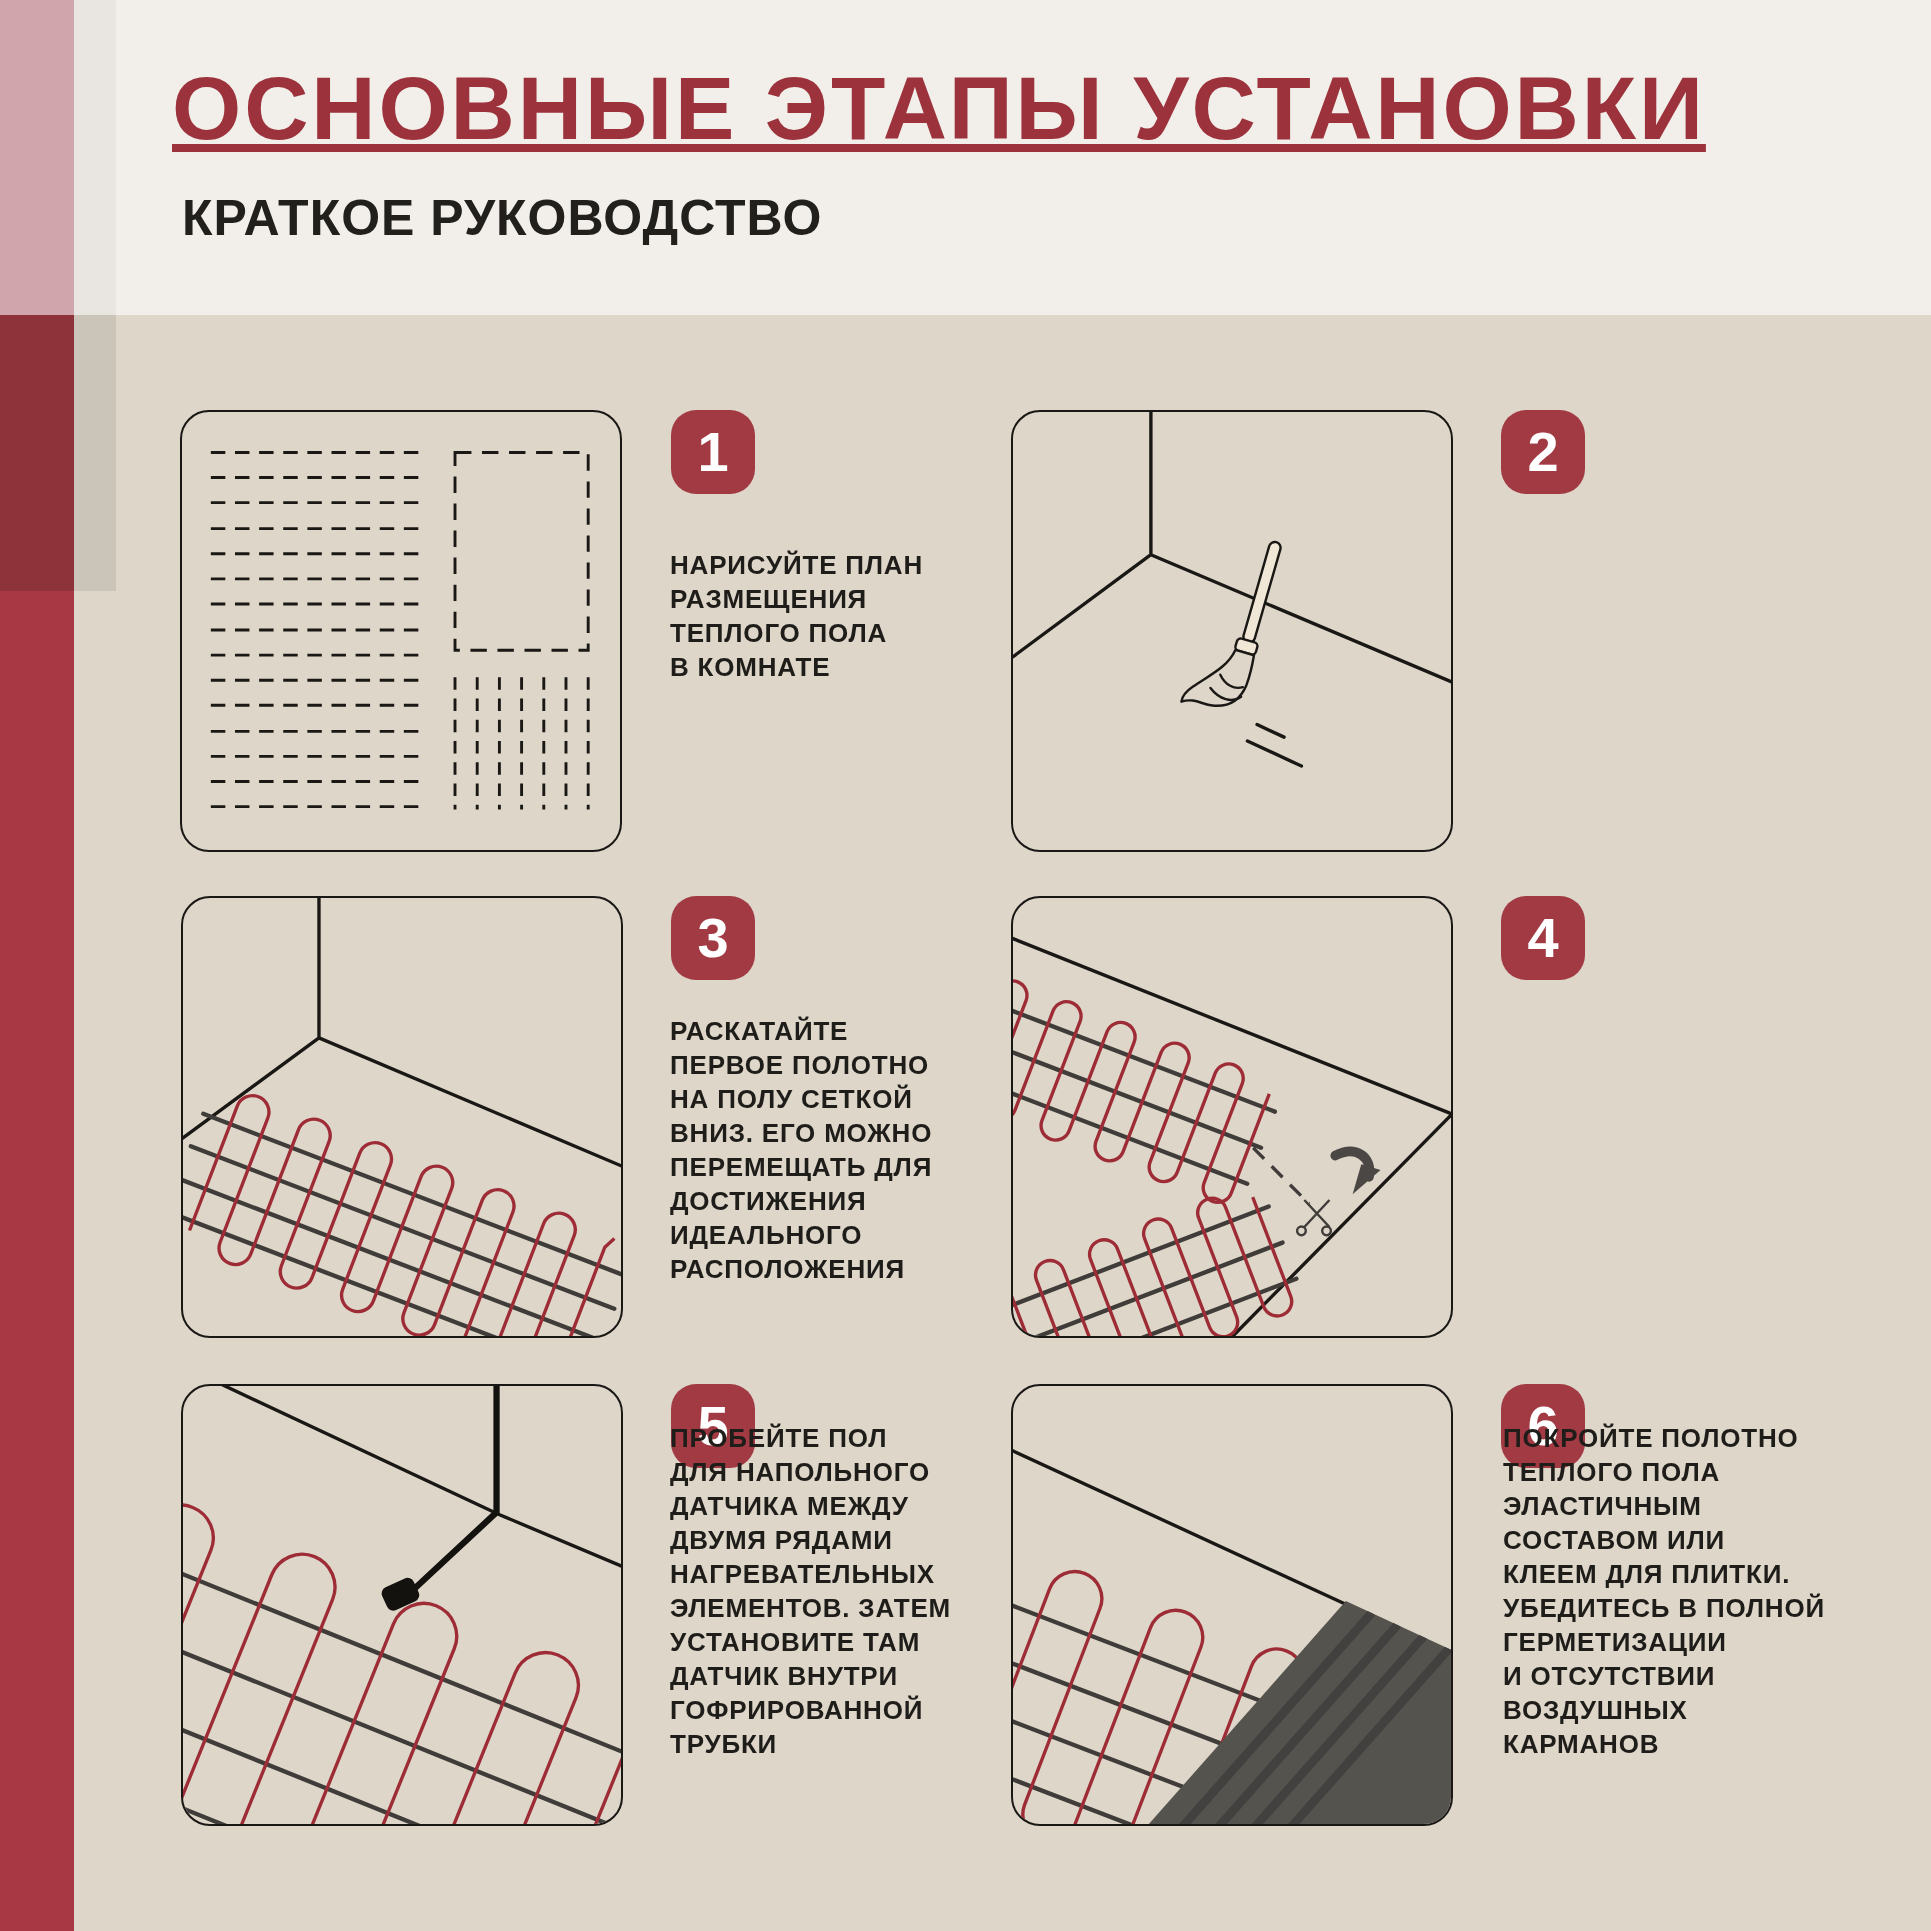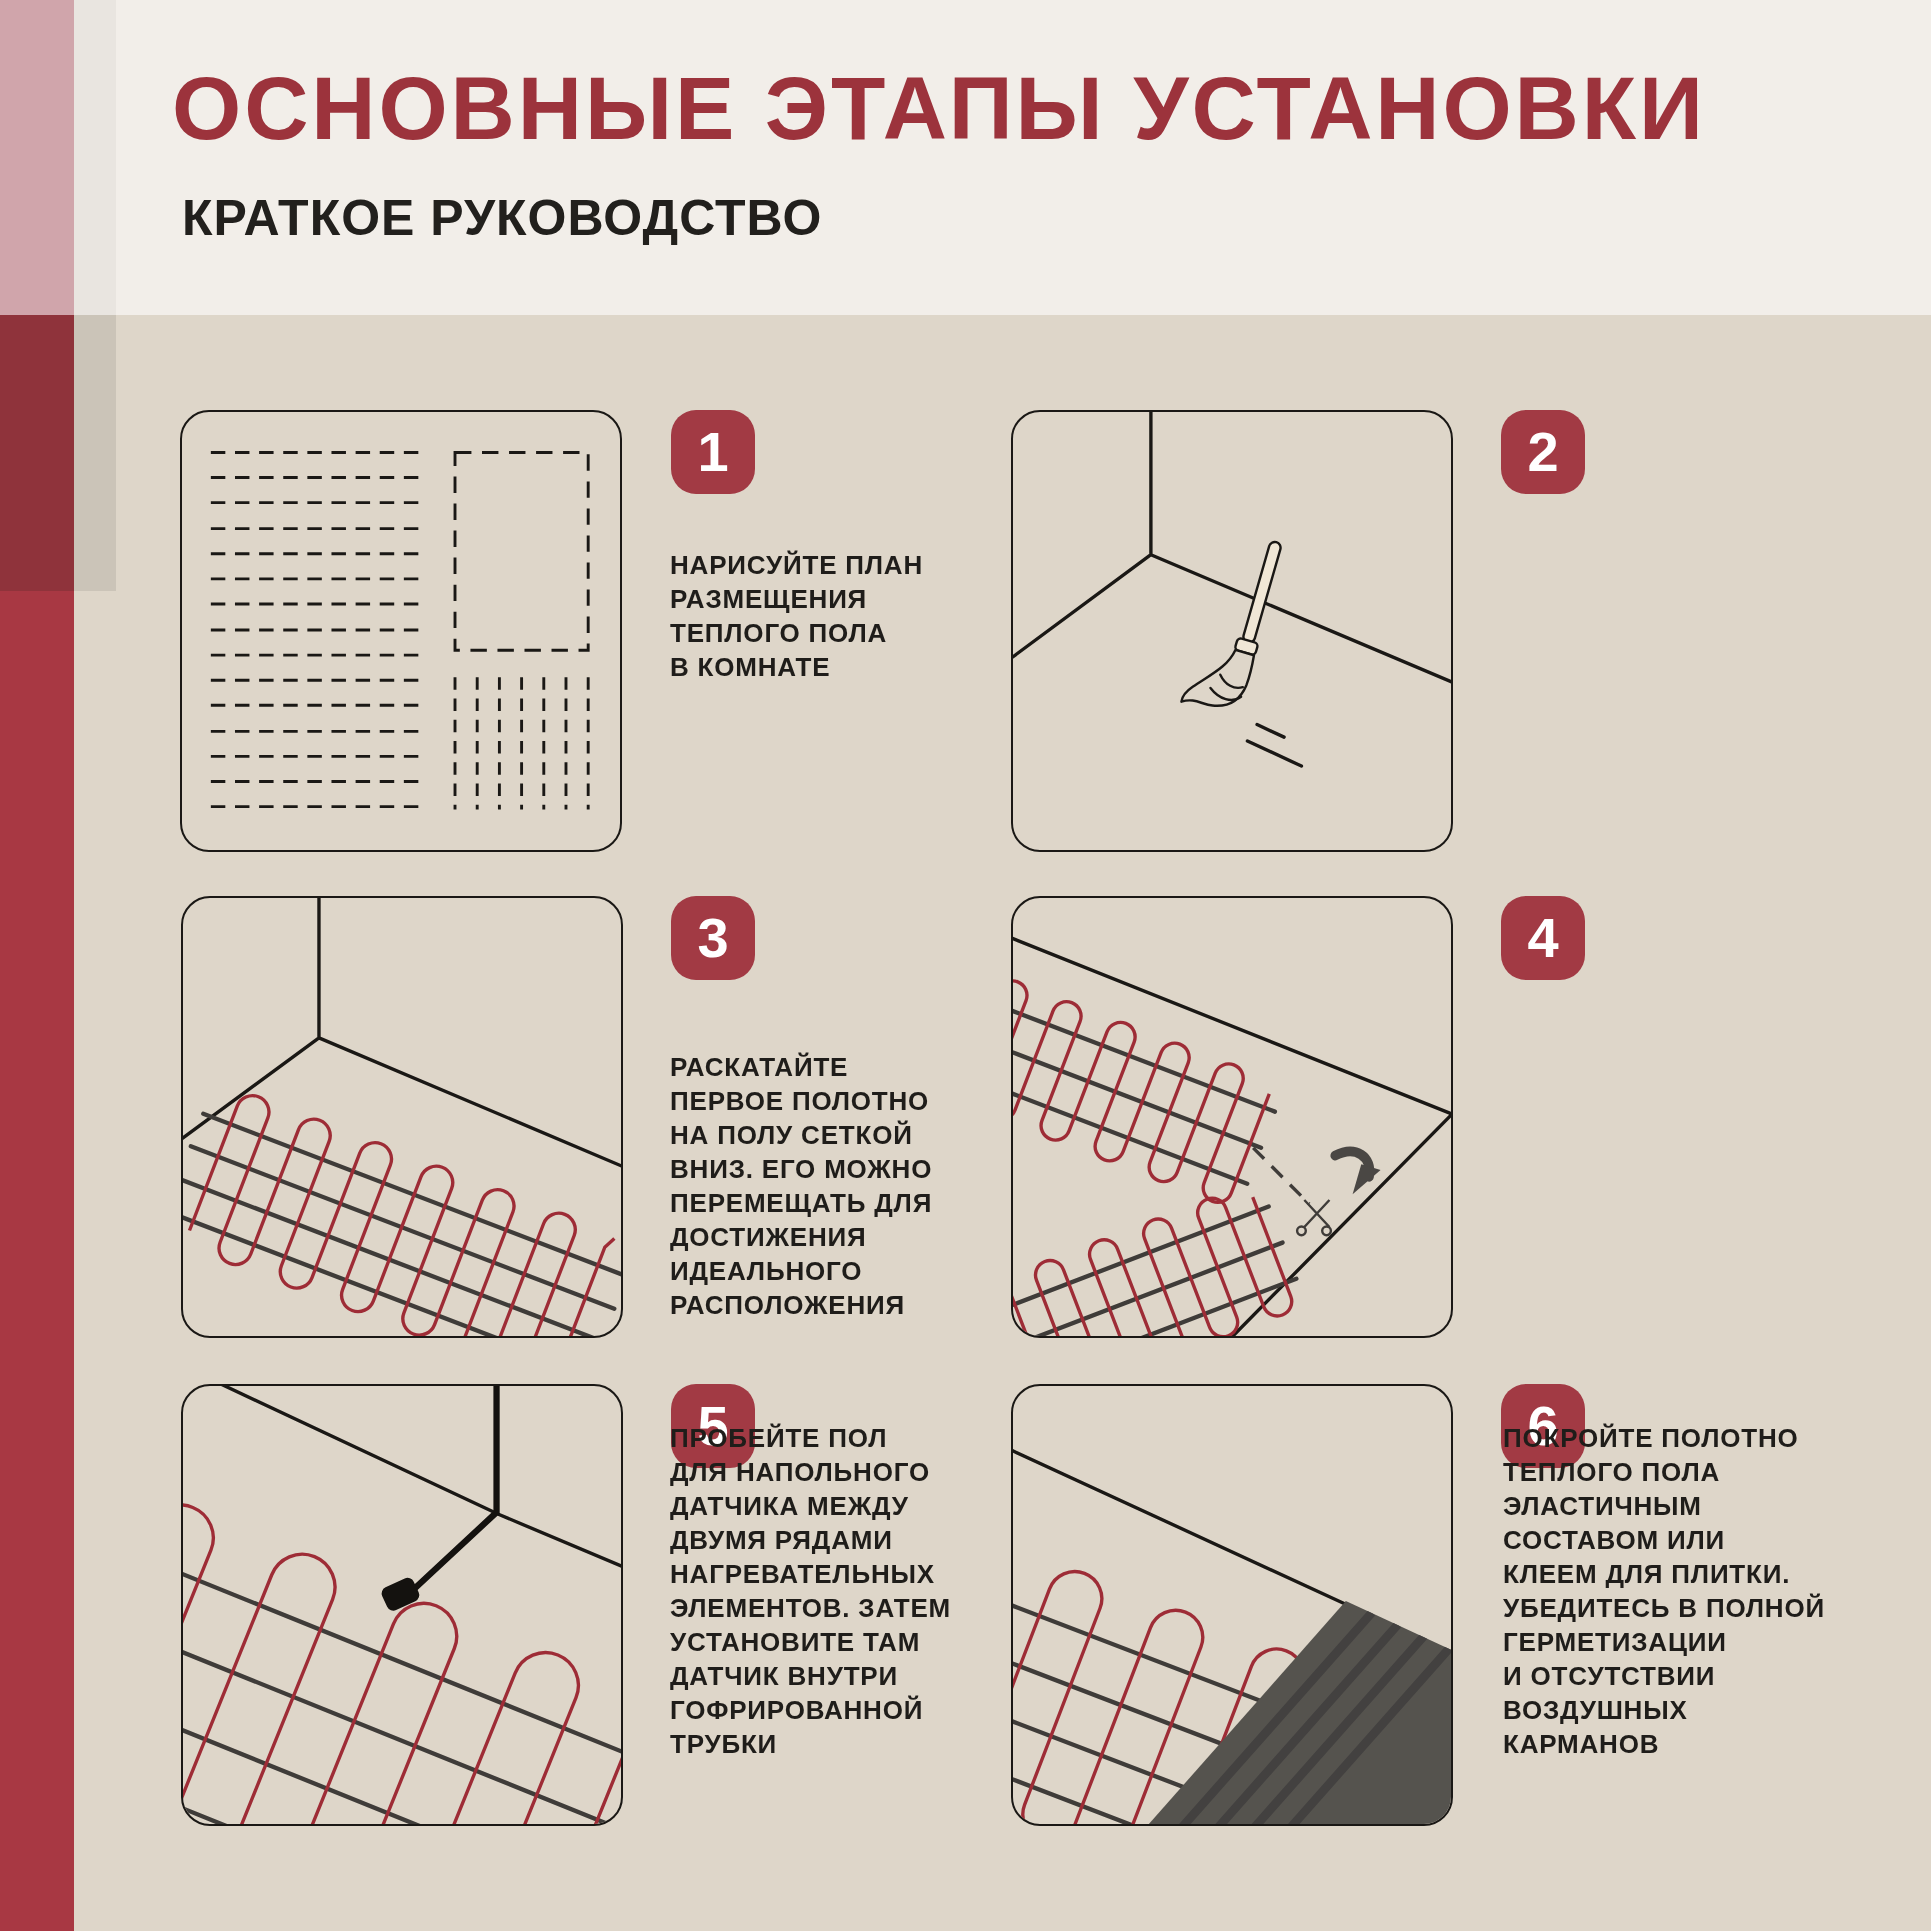--- a/index.html
+++ b/index.html
@@ -6,38 +6,38 @@
   .page{position:relative;width:1931px;height:1931px;overflow:hidden;
         background:#ded6c9;font-family:"Liberation Sans","DejaVu Sans",sans-serif;}
   .header{position:absolute;left:0;top:0;width:1931px;height:315px;background:#f2eee9;}
   .stripe{position:absolute;}
   .stripe-pink{left:0;top:0;width:74px;height:315px;background:#d0a5ab;}
   .stripe-gray-top{left:74px;top:0;width:42px;height:315px;background:#e9e5e0;}
   .stripe-darkred{left:0;top:315px;width:74px;height:276px;background:#8f333b;}
   .stripe-gray-mid{left:74px;top:315px;width:42px;height:276px;background:#cbc4b8;}
   .stripe-red{left:0;top:591px;width:74px;height:1340px;background:#a83843;}
   .page-title{position:absolute;left:172px;top:64px;margin:0;
-      font-size:89px;line-height:1;font-weight:700;letter-spacing:2.9px;color:#9c333c;}
+      font-size:89px;line-height:1;font-weight:700;letter-spacing:2.9px;color:#9c333c;text-decoration:underline;}
   .page-subtitle{position:absolute;left:178px;top:189px;margin:4px;
       font-size:50px;line-height:1;font-weight:700;letter-spacing:1px;color:#22201d;}
   .card{position:absolute;width:442px;height:442px;border:2.9px solid #1a1815;
         border-radius:29px;box-sizing:border-box;overflow:hidden;background:transparent;}
   .card svg{position:absolute;left:-2.9px;top:-2.9px;width:442px;height:442px;}
   .c1{left:180px;top:410px;}  .c2{left:1011px;top:410px;}
   .c3{left:181px;top:896px;}  .c4{left:1011px;top:896px;}
   .c5{left:181px;top:1384px;} .c6{left:1011px;top:1384px;}
   .badge{position:absolute;width:84px;height:84px;border-radius:25px;background:#a23a44;
          display:flex;align-items:center;justify-content:center;}
   .badge span{color:#ffffff;font-size:56px;font-weight:700;line-height:1;}
   .bA{left:671px;} .bB{left:1501px;}
   .r1{top:410px;} .r2{top:896px;} .r3{top:1384px;}
   .step-text{position:absolute;margin:0;white-space:pre-line;color:#1f1d1a;
       font-size:26px;line-height:34px;font-weight:700;letter-spacing:0.8px;width:386px;}
   .tA{left:670px;} .tB{left:1503px;}
-  .t1{top:548px;} .t2{top:1050px;} .t3{top:1421px;}
+  .t1{top:548px;} .t2{top:1014px;} .t3{top:1421px;}
   .ln{stroke:#1a1815;stroke-width:3.5;fill:none;stroke-linecap:round;}
   .mesh{stroke:#3f3c39;stroke-width:4.5;fill:none;stroke-linecap:round;}
   .cable{stroke:#9e2c36;stroke-width:3.5;fill:none;}
   .dash{stroke:#1a1815;stroke-width:3;fill:none;}
 </style>
 </head>
 <body>
 
 <div class="page">
 

